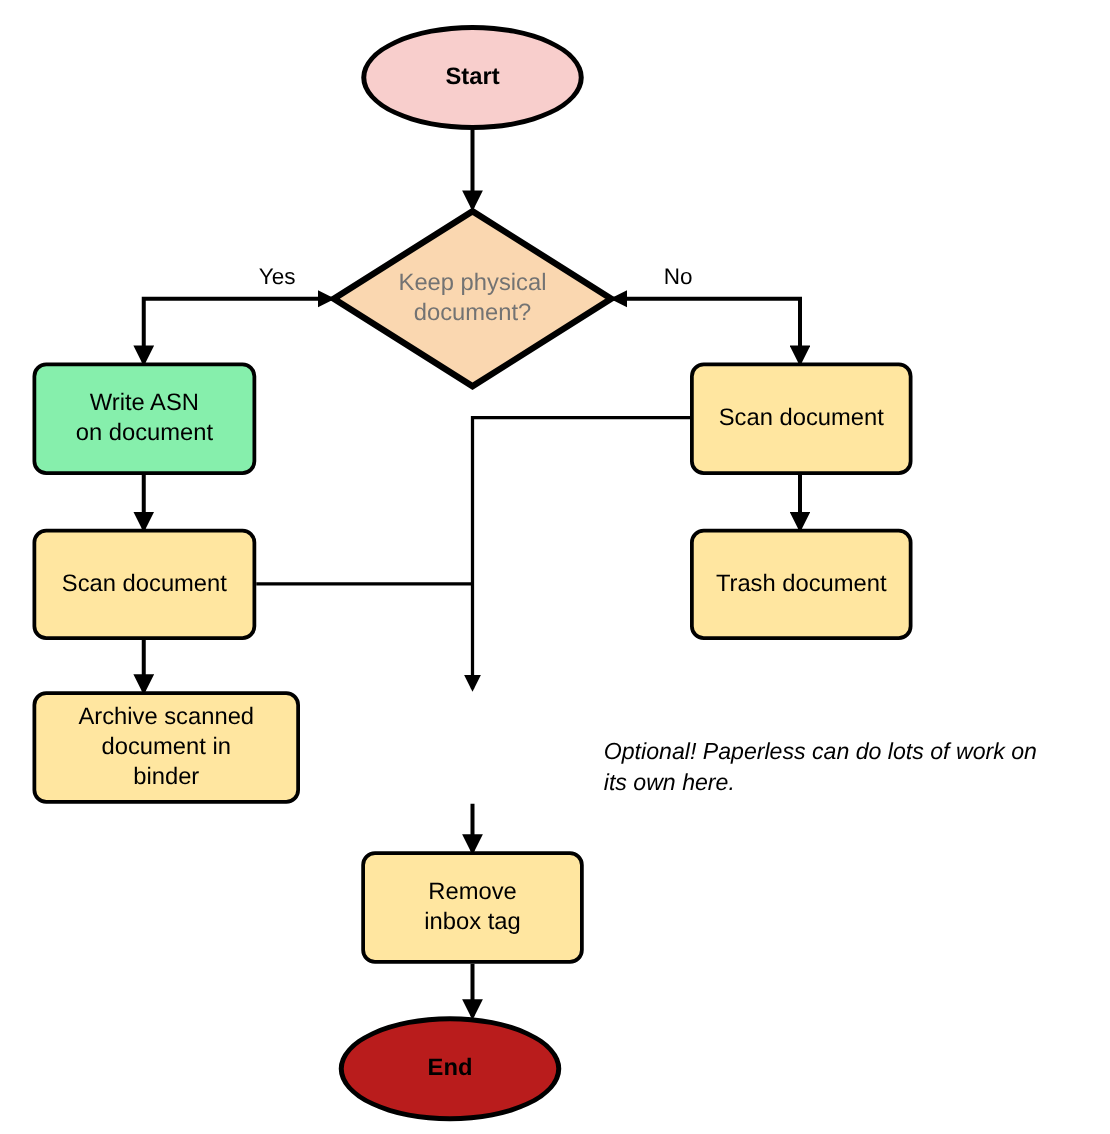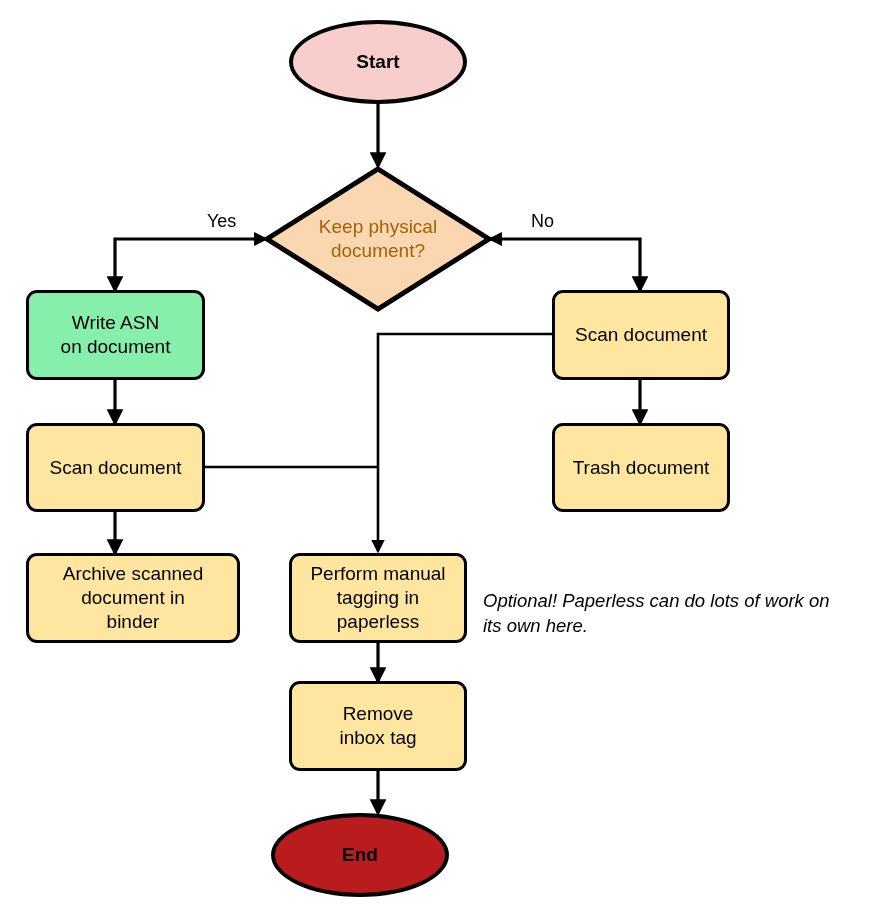--- a/index.html
+++ b/index.html
@@ -64,21 +64,21 @@
     top: 0;
     width: 100%;
     height: 100%;
     display: flex;
     align-items: center;
     justify-content: center;
     text-align: center;
     font-family: "Liberation Sans", sans-serif;
     font-size: 19px;
     line-height: 1.26;
-    color: #a16207;
+    color: #737373;
     pointer-events: none;
   }
   .edge-label {
     position: absolute;
     font-family: "Liberation Sans", sans-serif;
     font-size: 18px;
     color: #000000;
     background: transparent;
     z-index: 4;
     white-space: nowrap;
@@ -175,27 +175,20 @@
   </div>
 
   <div class="node node-process" style="left:552px; top:290px; width:178px; height:90px; background:#ffe6a0;">
     <span>Scan document</span>
   </div>
 
   <div class="node node-process" style="left:552px; top:423px; width:178px; height:89px; background:#ffe6a0;">
     <span>Trash document</span>
   </div>
 
-  <div class="node node-process" style="left:289px; top:553px; width:178px; height:90px; background:#ffe6a0;">
-    <span>
-      <span>Perform manual</span><br>
-      <span>tagging in</span><br>
-      <span>paperless</span>
-    </span>
-  </div>
 
   <div class="node node-process" style="left:289px; top:681px; width:178px; height:90px; background:#ffe6a0;">
     <span>
       <span>Remove</span><br>
       <span>inbox tag</span>
     </span>
   </div>
 
   <div class="node node-terminal" style="left:271px; top:813px; width:178px; height:84px; background:#b91c1c;">
     <span>End</span>

